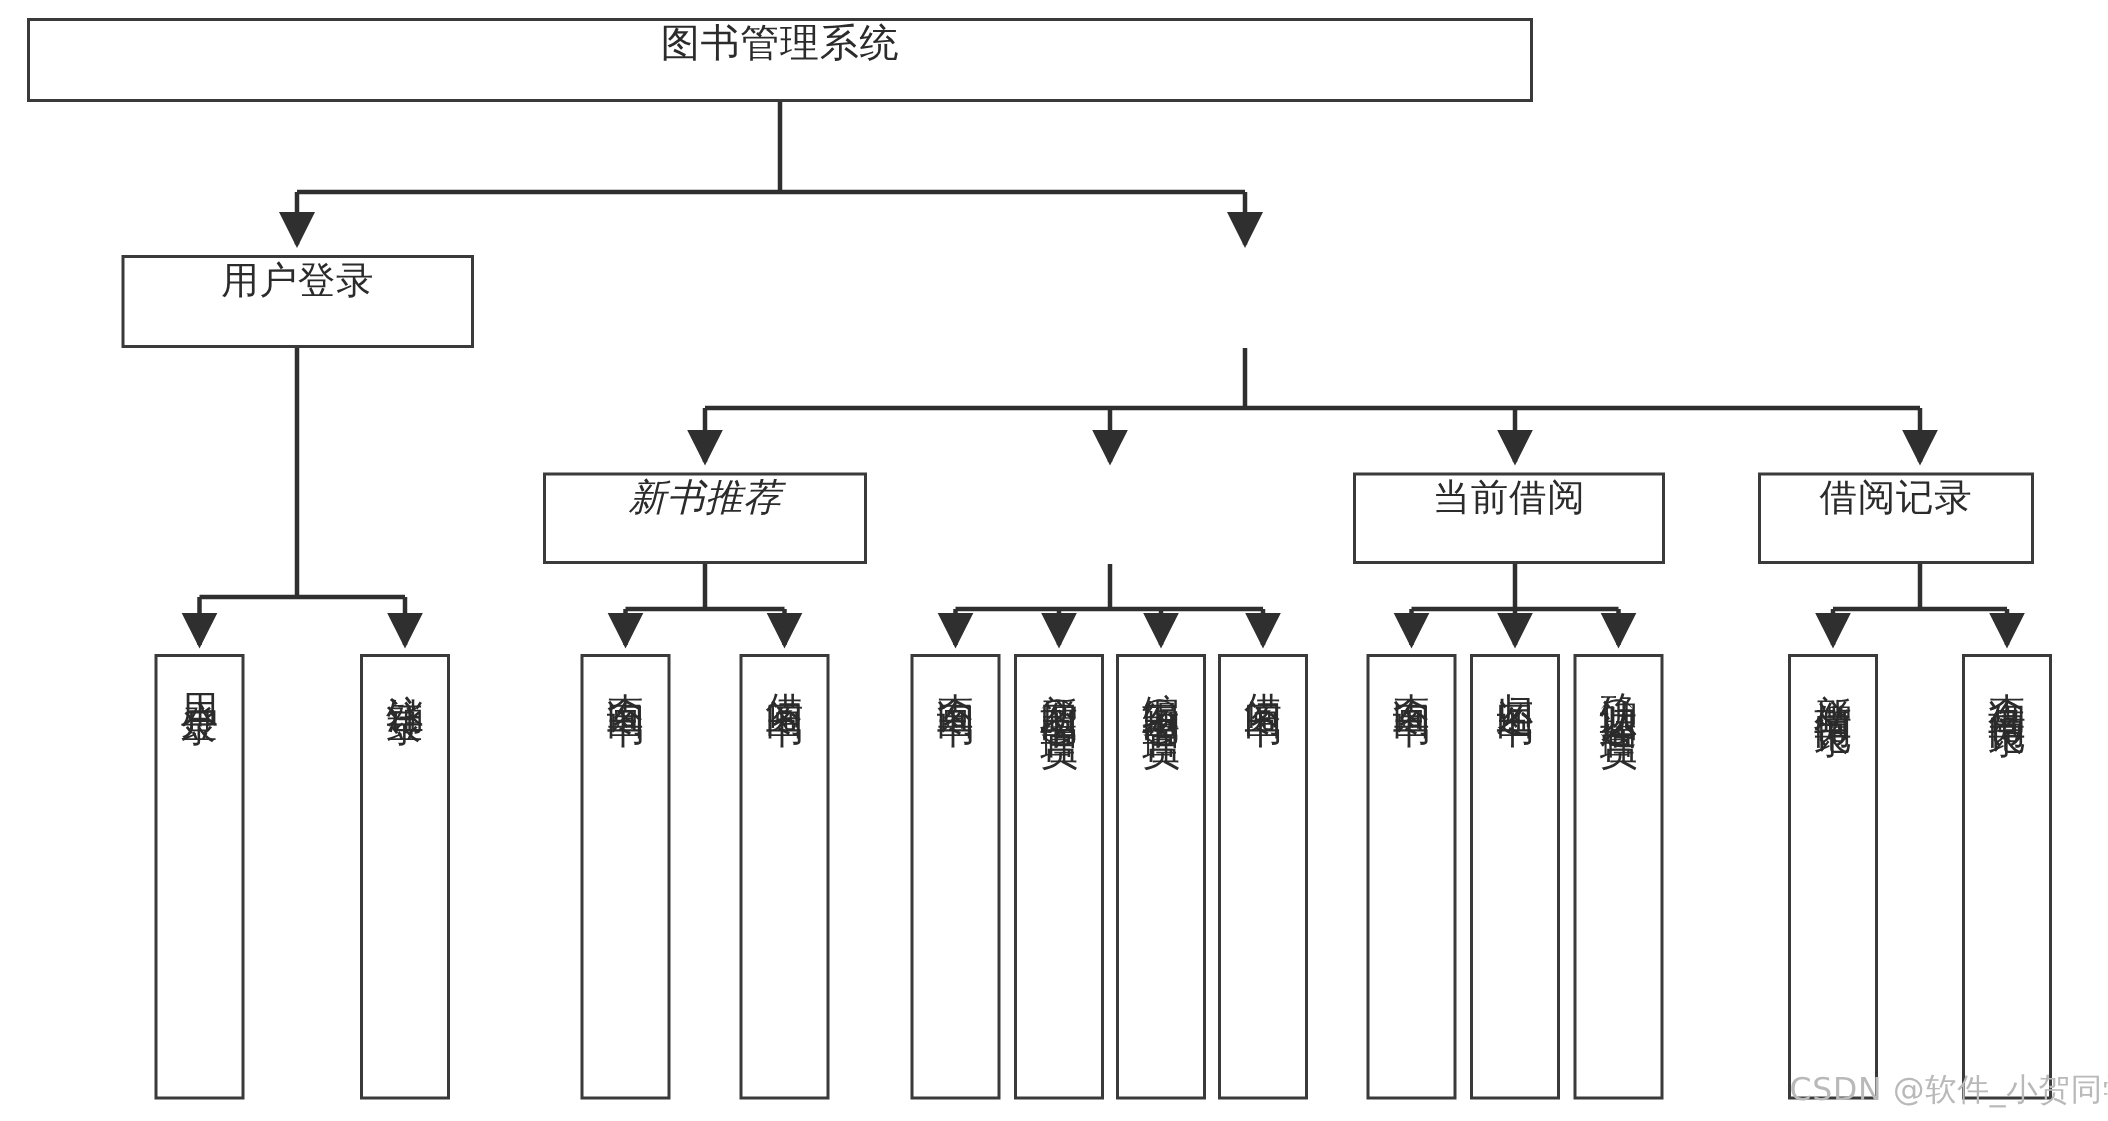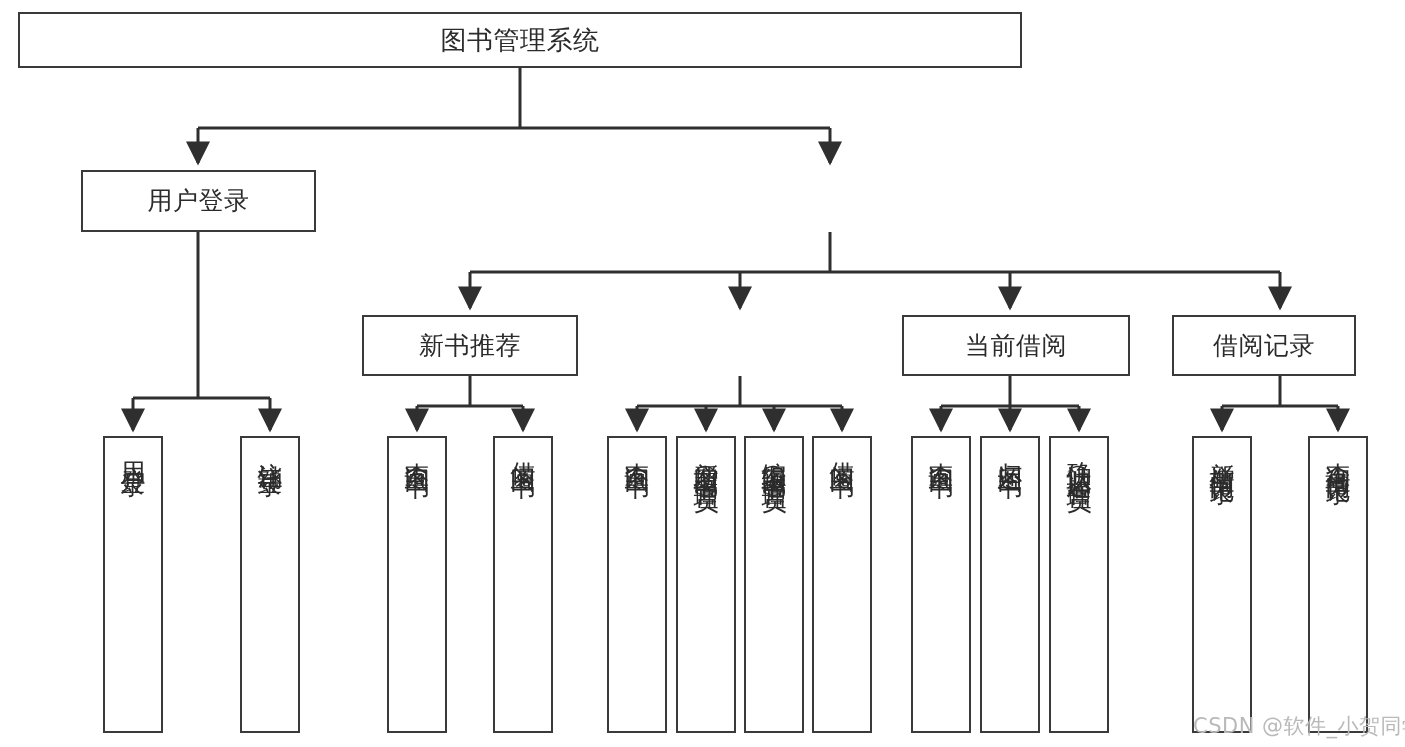--- a/index.html
+++ b/index.html
@@ -26,21 +26,20 @@
     width: 1405px;
     height: 747px;
     pointer-events: none;
   }
   .node {
     position: absolute;
     box-sizing: border-box;
     background: #ffffff;
     border: 2.5px solid #3a3a3a;
     display: flex;
-    align-items: center;
     justify-content: center;
     overflow: hidden;
   }
   .node .node-label {
     color: #2b2b2b;
     text-align: center;
     line-height: 1.18;
     white-space: pre-wrap;
   }
   .node.horizontal .node-label {
@@ -144,26 +143,26 @@
 
   <div class="node horizontal root" style="left:18px; top:12px; width:1004px; height:56px;">
     <span class="node-label">图书管理系统</span>
   </div>
 
   <div class="node horizontal" style="left:81px; top:170px; width:235px; height:62px;">
     <span class="node-label">用户登录</span>
   </div>
 
 
-  <div class="node horizontal" style="left:362px; top:315px; width:216px; height:61px;">
+  <div class="node horizontal" style="left:362px; top:315px; width:216px; height:61px;font-style:italic;">
     <span class="node-label">新书推荐</span>
   </div>
 
 
-  <div class="node horizontal" style="left:902px; top:315px; width:228px; height:61px;">
+  <div class="node horizontal" style="left:902px; top:315px; width:208px; height:61px;">
     <span class="node-label">当前借阅</span>
   </div>
 
   <div class="node horizontal" style="left:1172px; top:315px; width:184px; height:61px;">
     <span class="node-label">借阅记录</span>
   </div>
 
   <div class="node vertical" style="left:103px; top:436px; width:60px; height:297px;">
     <span class="node-label">用户登录</span>
   </div>

